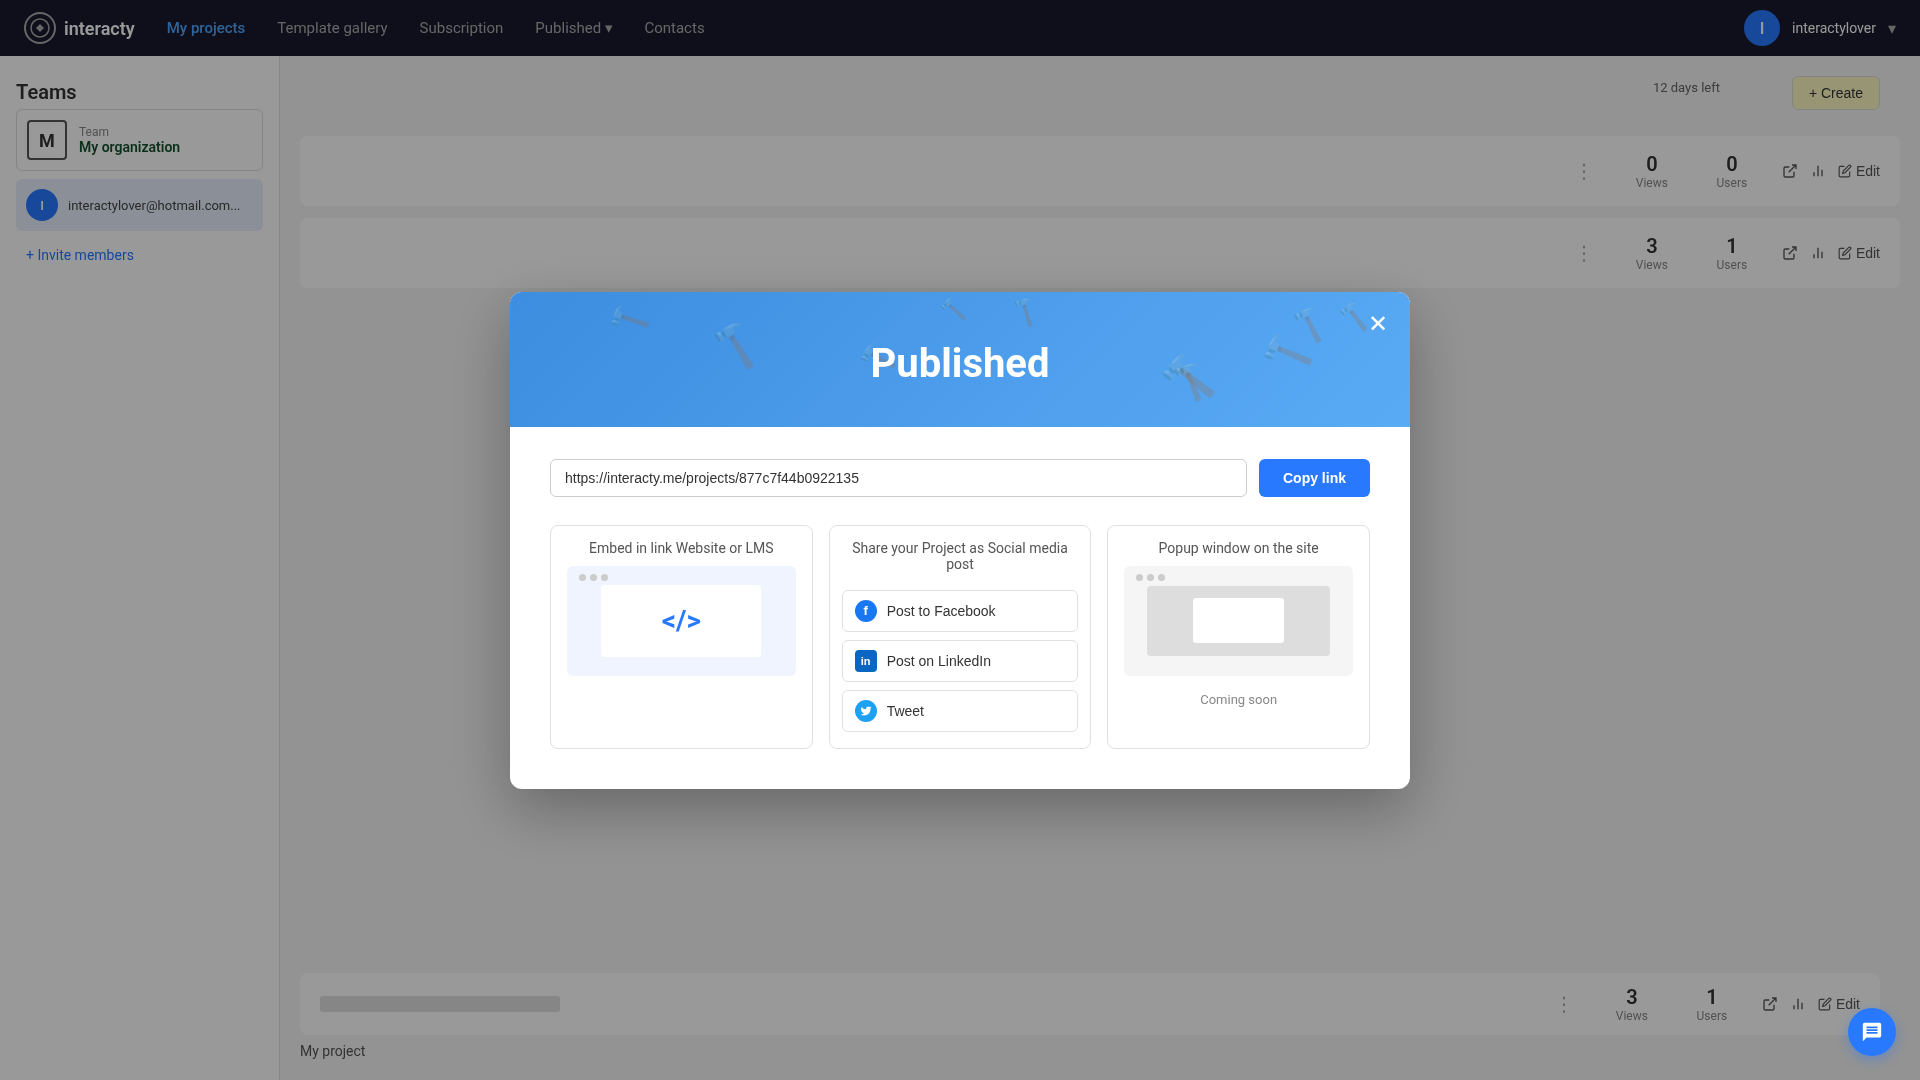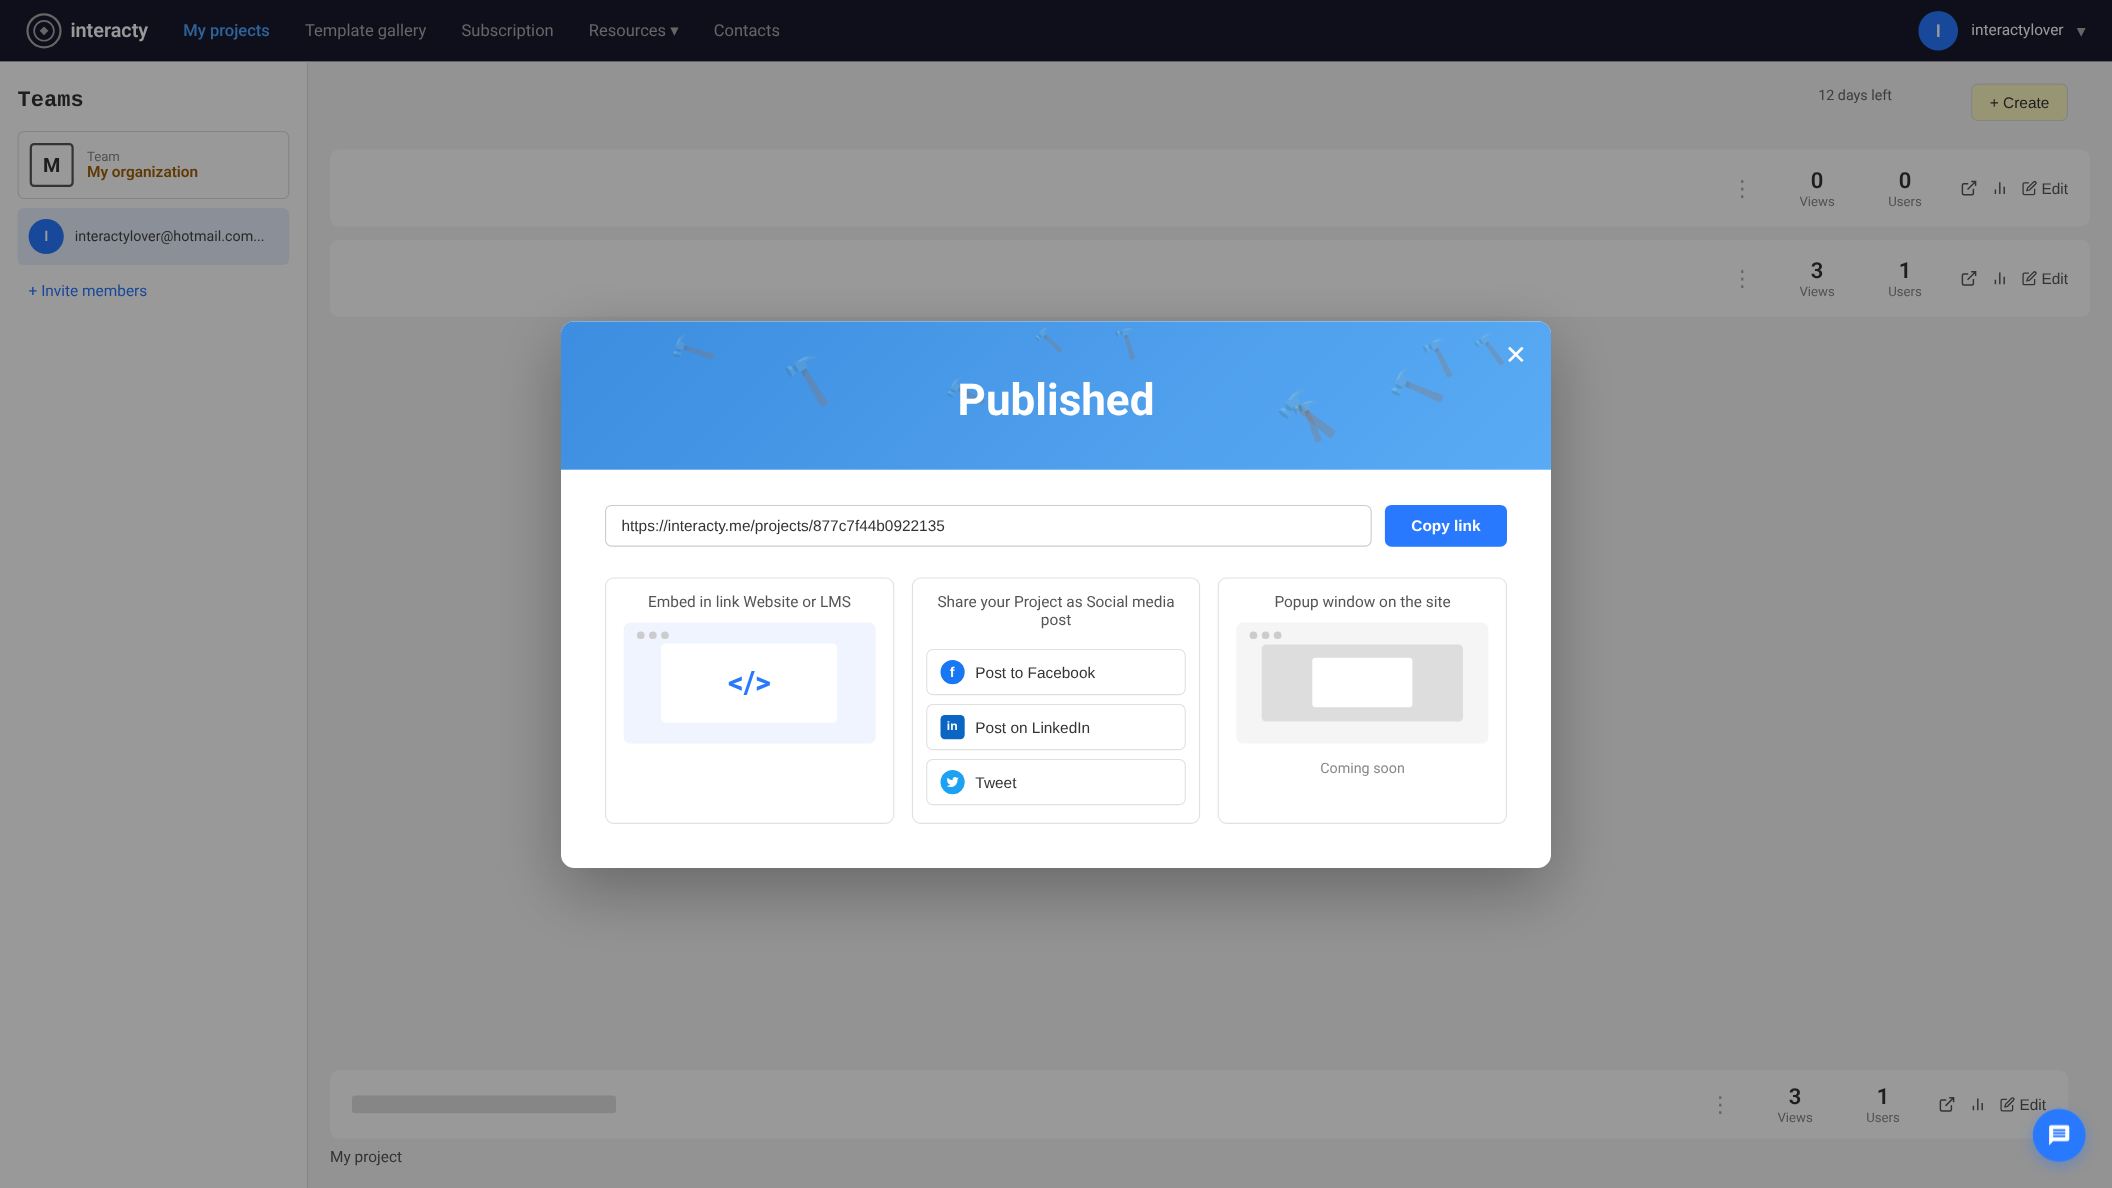--- a/index.html
+++ b/index.html
@@ -82,22 +82,21 @@
       width: 280px;
       background: white;
       padding: 24px 16px;
       border-right: 1px solid #e0e0e0;
       flex-shrink: 0;
     }
     .sidebar-title {
       font-size: 20px;
       font-weight: 600;
       color: #333;
-      margin-bottom: 16px;
-      font-family: Liberation Mono, monospace;
+      margin-bottom: 5px;
     }
     .team-item {
       display: flex;
       align-items: center;
       gap: 12px;
       padding: 10px;
       border: 1px solid #ddd;
       border-radius: 6px;
       margin-bottom: 8px;
     }
@@ -113,21 +112,21 @@
       font-size: 18px;
       color: #333;
     }
     .team-info .team-label {
       font-size: 12px;
       color: #888;
     }
     .team-info .team-name {
       font-size: 14px;
       font-weight: 600;
-      color: #a16207;
+      color: #14532d;
     }
     .user-item {
       display: flex;
       align-items: center;
       gap: 10px;
       padding: 10px;
       background: #e8f0fe;
       border-radius: 6px;
       margin-bottom: 8px;
     }
@@ -529,21 +528,21 @@
         <circle cx="10" cy="10" r="9" stroke="#aaa" stroke-width="1.5" fill="none"></circle>
         <path d="M6 10 L10 6 L14 10 L10 14 Z" fill="#aaa"></path>
       </svg>
     </div>
     <span>interacty</span>
   </div>
   <div class="nav-links">
     <a class="nav-link active">My projects</a>
     <a class="nav-link">Template gallery</a>
     <a class="nav-link">Subscription</a>
-    <a class="nav-link">Resources ▾</a>
+    <a class="nav-link">Published ▾</a>
     <a class="nav-link">Contacts</a>
   </div>
   <div class="nav-right">
     <div class="avatar-circle">I</div>
     <span class="nav-username">interactylover</span>
     <span style="color:#aaa">▾</span>
   </div>
 </nav>
 
 <div class="main-layout">

